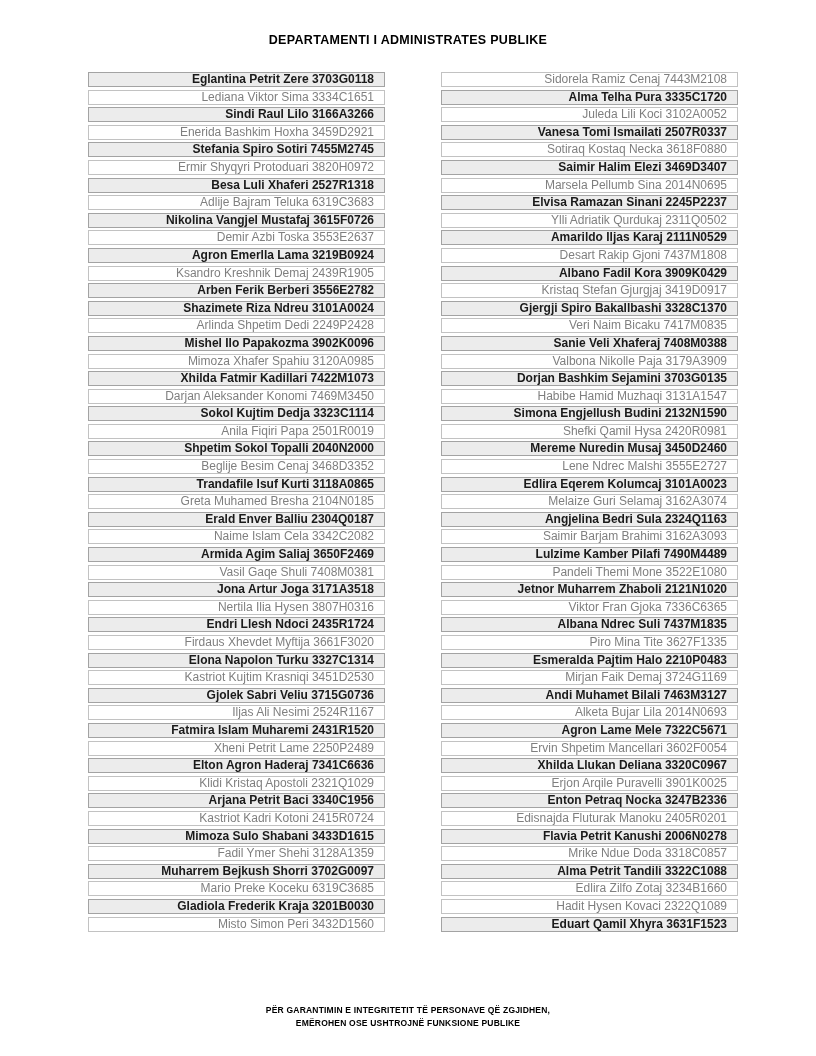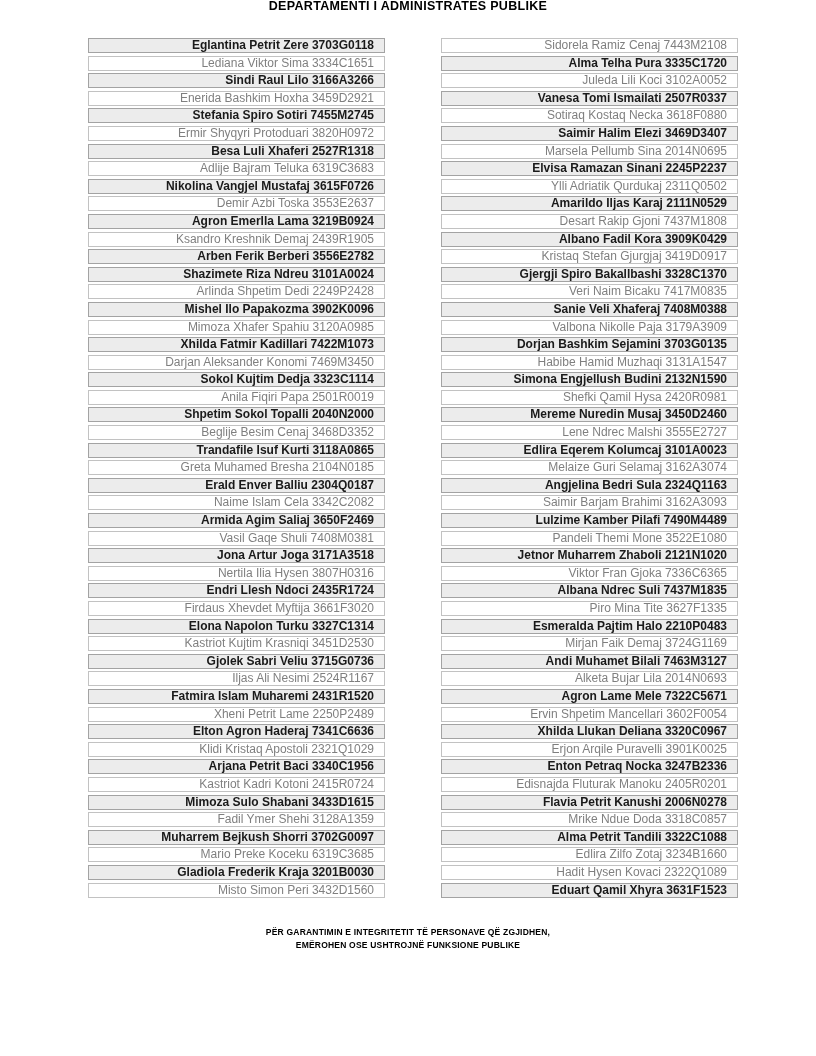--- a/index.html
+++ b/index.html
@@ -5,20 +5,21 @@
   html, body { margin: 0; padding: 0; background: #ffffff; }
   .page {
     position: relative;
     width: 816px;
     height: 1056px;
     background: #ffffff;
     font-family: "Liberation Sans", sans-serif;
     overflow: hidden;
   }
   .title {
+    padding-top: 34px;
     text-align: center;
     font-size: 12.5px;
     font-weight: bold;
     letter-spacing: 0.3px;
     color: #000000;
     line-height: 13px;
   }
   .table-wrap {
     margin: 25px 0 0 88px;
     width: 634px;
@@ -43,21 +44,21 @@
     white-space: nowrap;
     overflow: hidden;
   }
   .row.shaded {
     background: #ececec;
     border-color: #a3a3a3;
     color: #1a1a1a;
     font-weight: bold;
   }
   .footer {
-    margin-top: 26px;
+    margin-top: 70px;
     text-align: center;
     font-size: 8.5px;
     font-weight: bold;
     color: #000000;
     line-height: 12.5px;
     letter-spacing: 0.2px;
   }
 </style>
 </head>
 <body>

